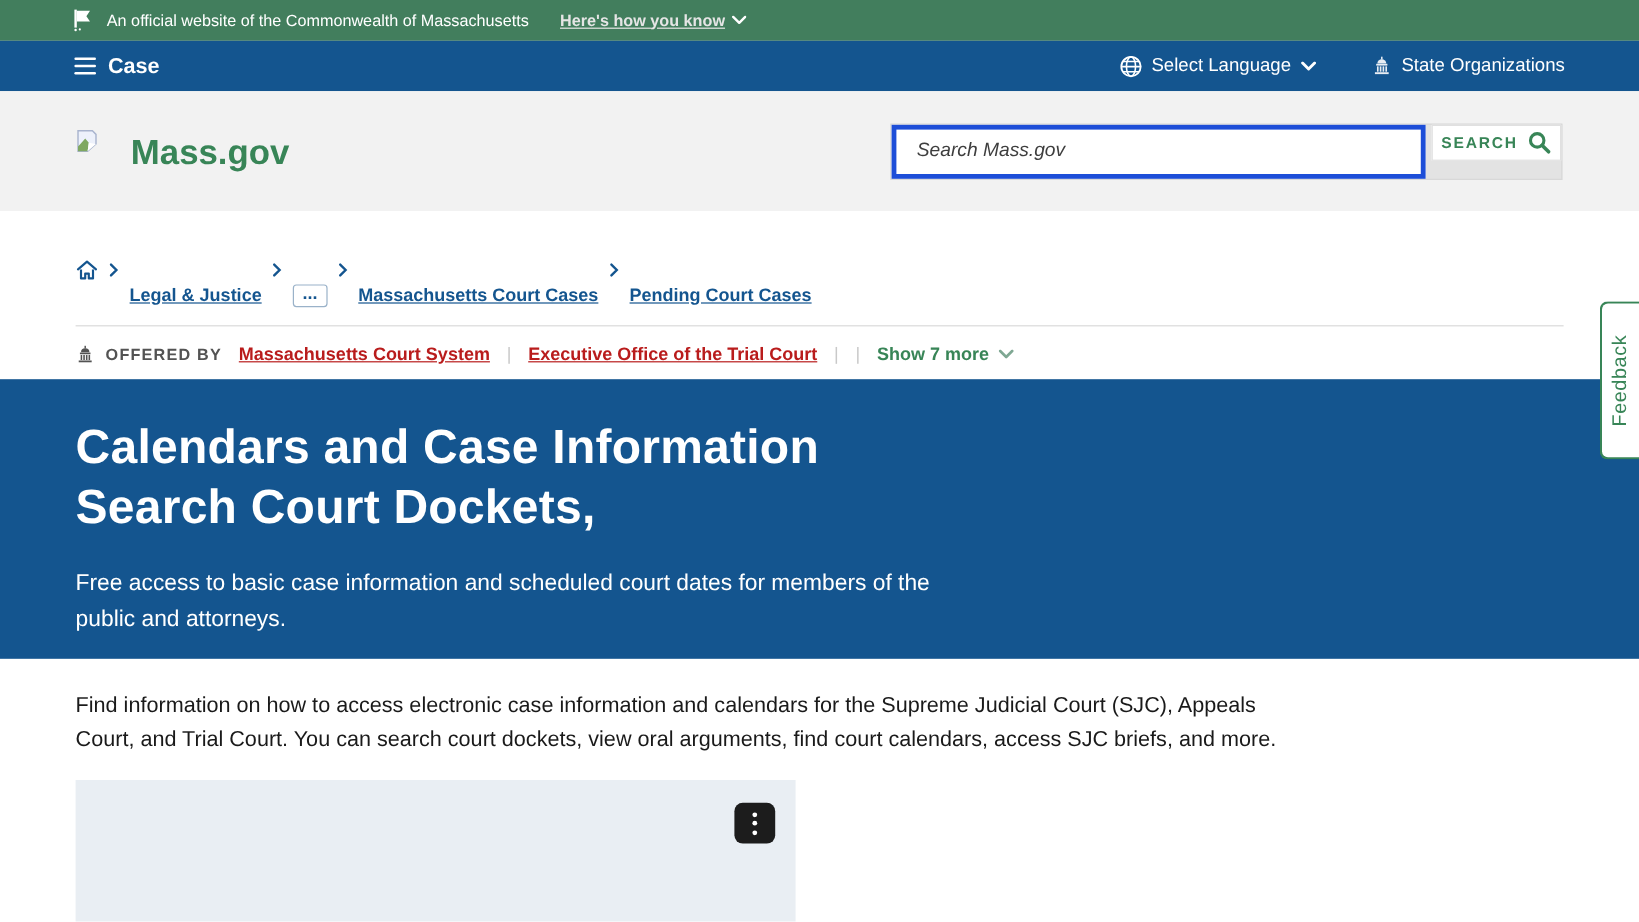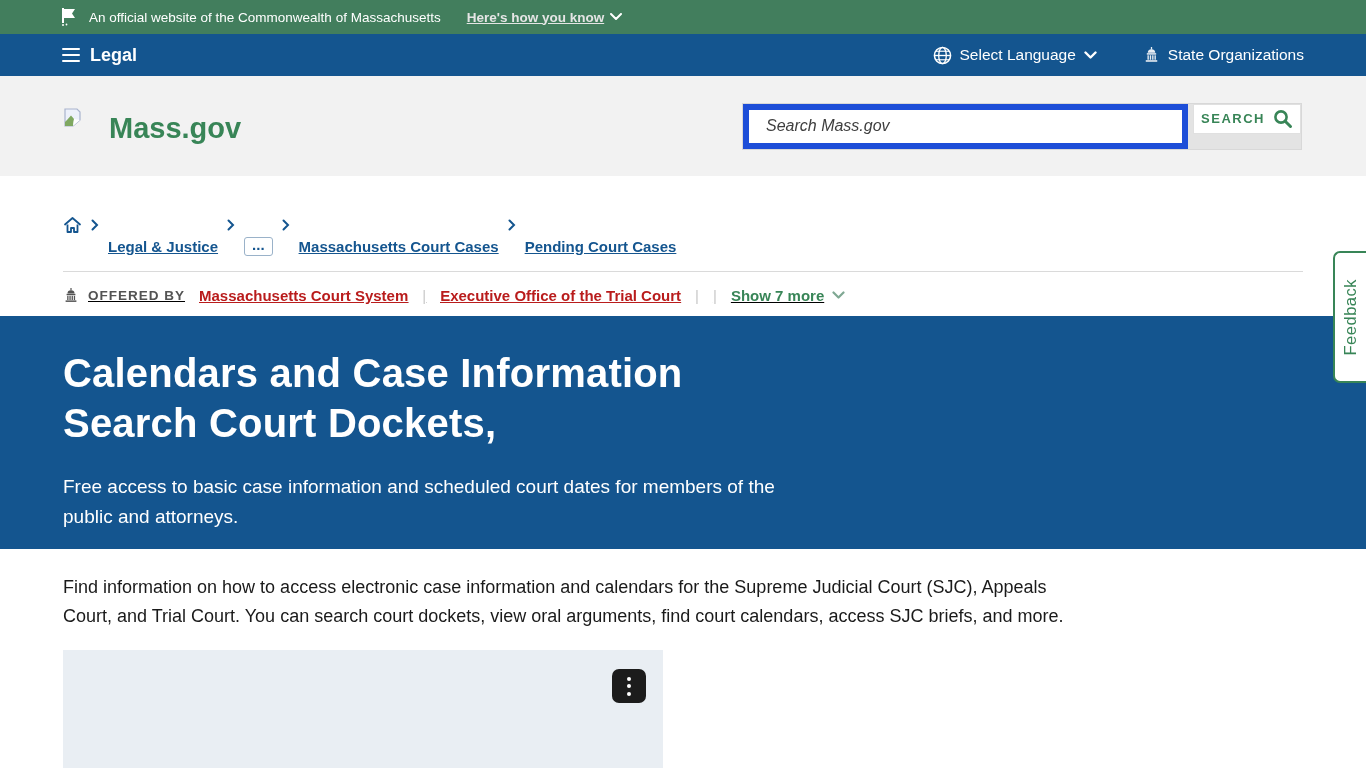--- a/index.html
+++ b/index.html
@@ -23,39 +23,39 @@
   .menu-label { font-size:18px; font-weight:700; }
   .nav-right { display:flex; align-items:center; gap:46px; font-size:15.5px; }
   .nav-item { display:flex; align-items:center; gap:8px; cursor:pointer; }
 
   
   .header { height:100px; background:#F2F2F2; display:flex; align-items:center;
     justify-content:space-between; padding:0 64px; }
   .logo { display:flex; align-items:flex-start; gap:28px; cursor:pointer; }
   .logo-text { color:#388557; font-size:29px; font-weight:700; margin-top:4px; }
   .searchbar { display:flex; border:1px solid #D8D8D8; background:#E3E3E3; gap:5px; }
-  .search-input { width:445px; height:45px; border:6px solid #1d4ed8; background:#fff;
+  .search-input { width:445px; height:45px; border:4px solid #1d4ed8; background:#fff;
     font-style:italic; font-size:16px; color:#3E3E3E; padding:0 17px;
     font-family:"Liberation Sans", sans-serif; outline:none; }
   .search-input::placeholder { color:#3E3E3E; opacity:1; }
   .search-btn { width:108px; height:30px; background:#fff; border:1px solid #E0E0E0;
     display:flex; align-items:center; justify-content:center; gap:8px; cursor:pointer;
     color:#388557; font-size:13px; font-weight:700; letter-spacing:1.5px;
     font-family:"Liberation Sans", sans-serif; }
 
   
   .crumb-zone { background:#fff; padding:17px 63px 0 63px; }
   .breadcrumb { display:flex; align-items:center; gap:9px; font-size:15px;
     font-weight:700; color:#14558F; }
   .breadcrumb a { color:#14558F; text-decoration:underline; cursor:pointer;margin-top:44px; }
   .crumb-sep { display:flex; align-items:center; }
   .ellipsis-box { border:1px solid #9AB2C9; border-radius:3px; padding:1px 7px 4px 7px;
     text-decoration:none !important; line-height:12px; }
   .divider { border-top:1px solid #DADADA; margin-top:15px; }
-  .offered { display:flex; align-items:center; gap:14px; padding:15px 0 12px 0;text-decoration:underline; }
+  .offered { display:flex; align-items:center; gap:14px; padding:15px 0 12px 0; }
   .offered-label { display:flex; align-items:center; gap:9px; color:#535353;
     font-size:13.5px; font-weight:700; letter-spacing:1px; }
   .offered a { color:#b91c1c; font-size:15px; font-weight:700;
     text-decoration:underline; cursor:pointer; }
   .pipe { color:#C9C9C9; font-size:15px; }
   .show-more { color:#388557; font-size:15px; font-weight:700; display:flex;
     align-items:center; gap:8px; cursor:pointer; }
 
   
   .hero { background:#14558F; color:#fff; padding:32px 63px 44px 63px; height:233px; }
@@ -105,21 +105,21 @@
   </span>
 </div>
 
 <div class="navbar">
   <div class="nav-left">
     <span class="hamburger">
       <span></span>
         <span></span>
         <span></span>
     </span>
-    <span class="menu-label">Legal</span>
+    <span class="menu-label">Case</span>
   </div>
   <div class="nav-right">
     <div class="nav-item">
       <svg width="19" height="19" viewBox="0 0 20 20">
         <circle cx="10" cy="10" r="8.5" fill="none" stroke="#fff" stroke-width="1.6"></circle>
         <ellipse cx="10" cy="10" rx="4" ry="8.5" fill="none" stroke="#fff" stroke-width="1.4"></ellipse>
         <line x1="1.5" y1="10" x2="18.5" y2="10" stroke="#fff" stroke-width="1.4"></line>
         <line x1="3" y1="5.5" x2="17" y2="5.5" stroke="#fff" stroke-width="1.2"></line>
         <line x1="3" y1="14.5" x2="17" y2="14.5" stroke="#fff" stroke-width="1.2"></line>
       </svg>

